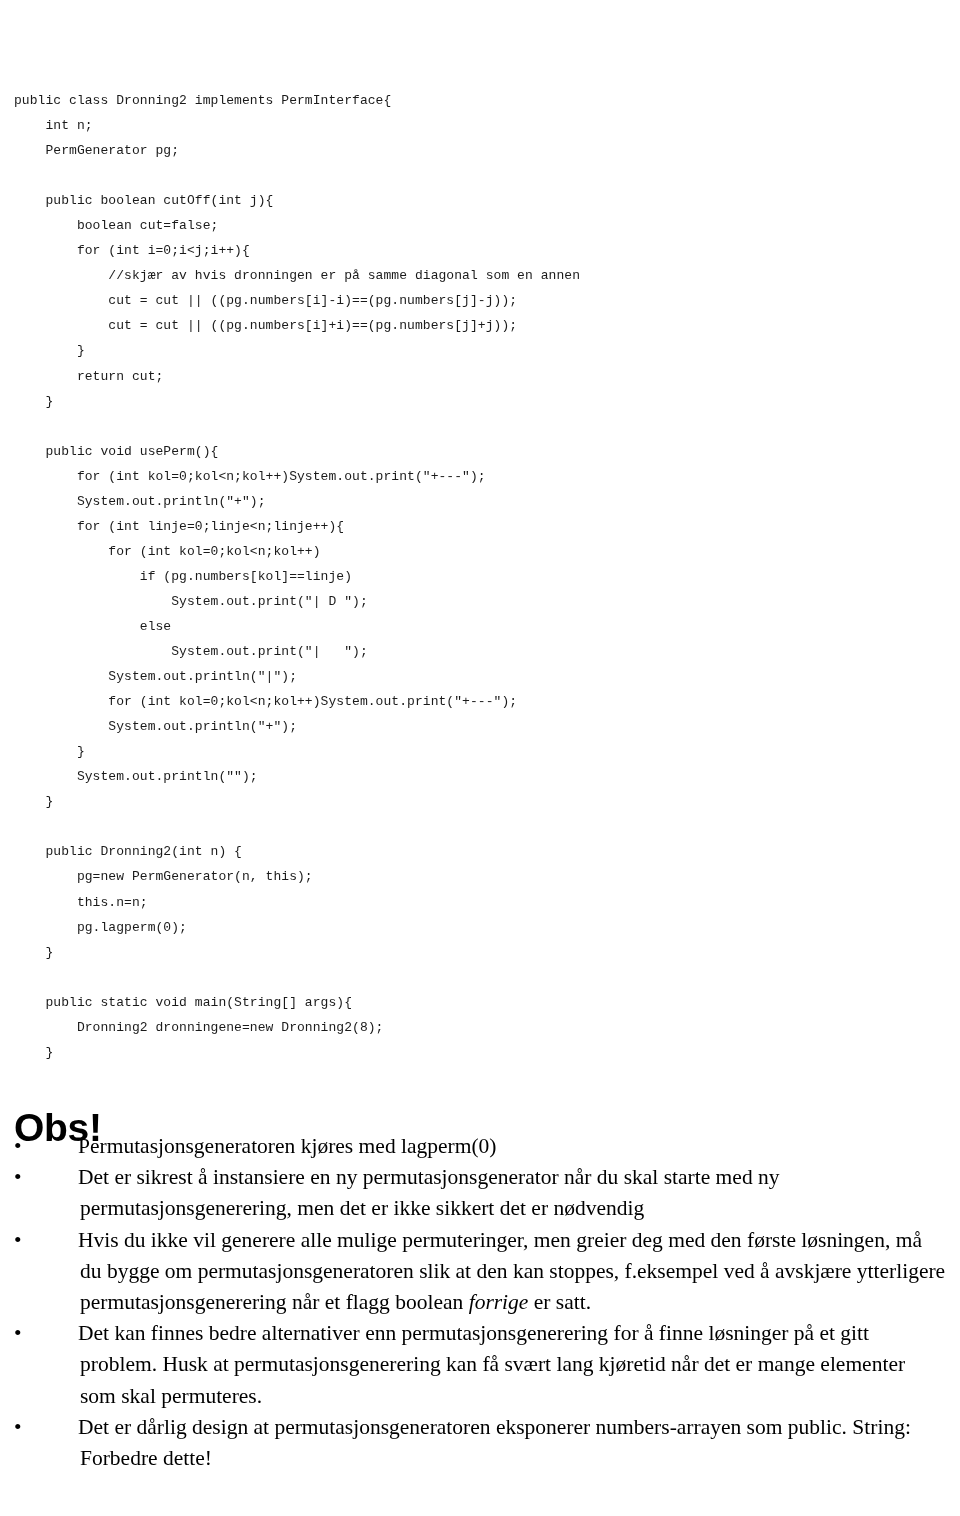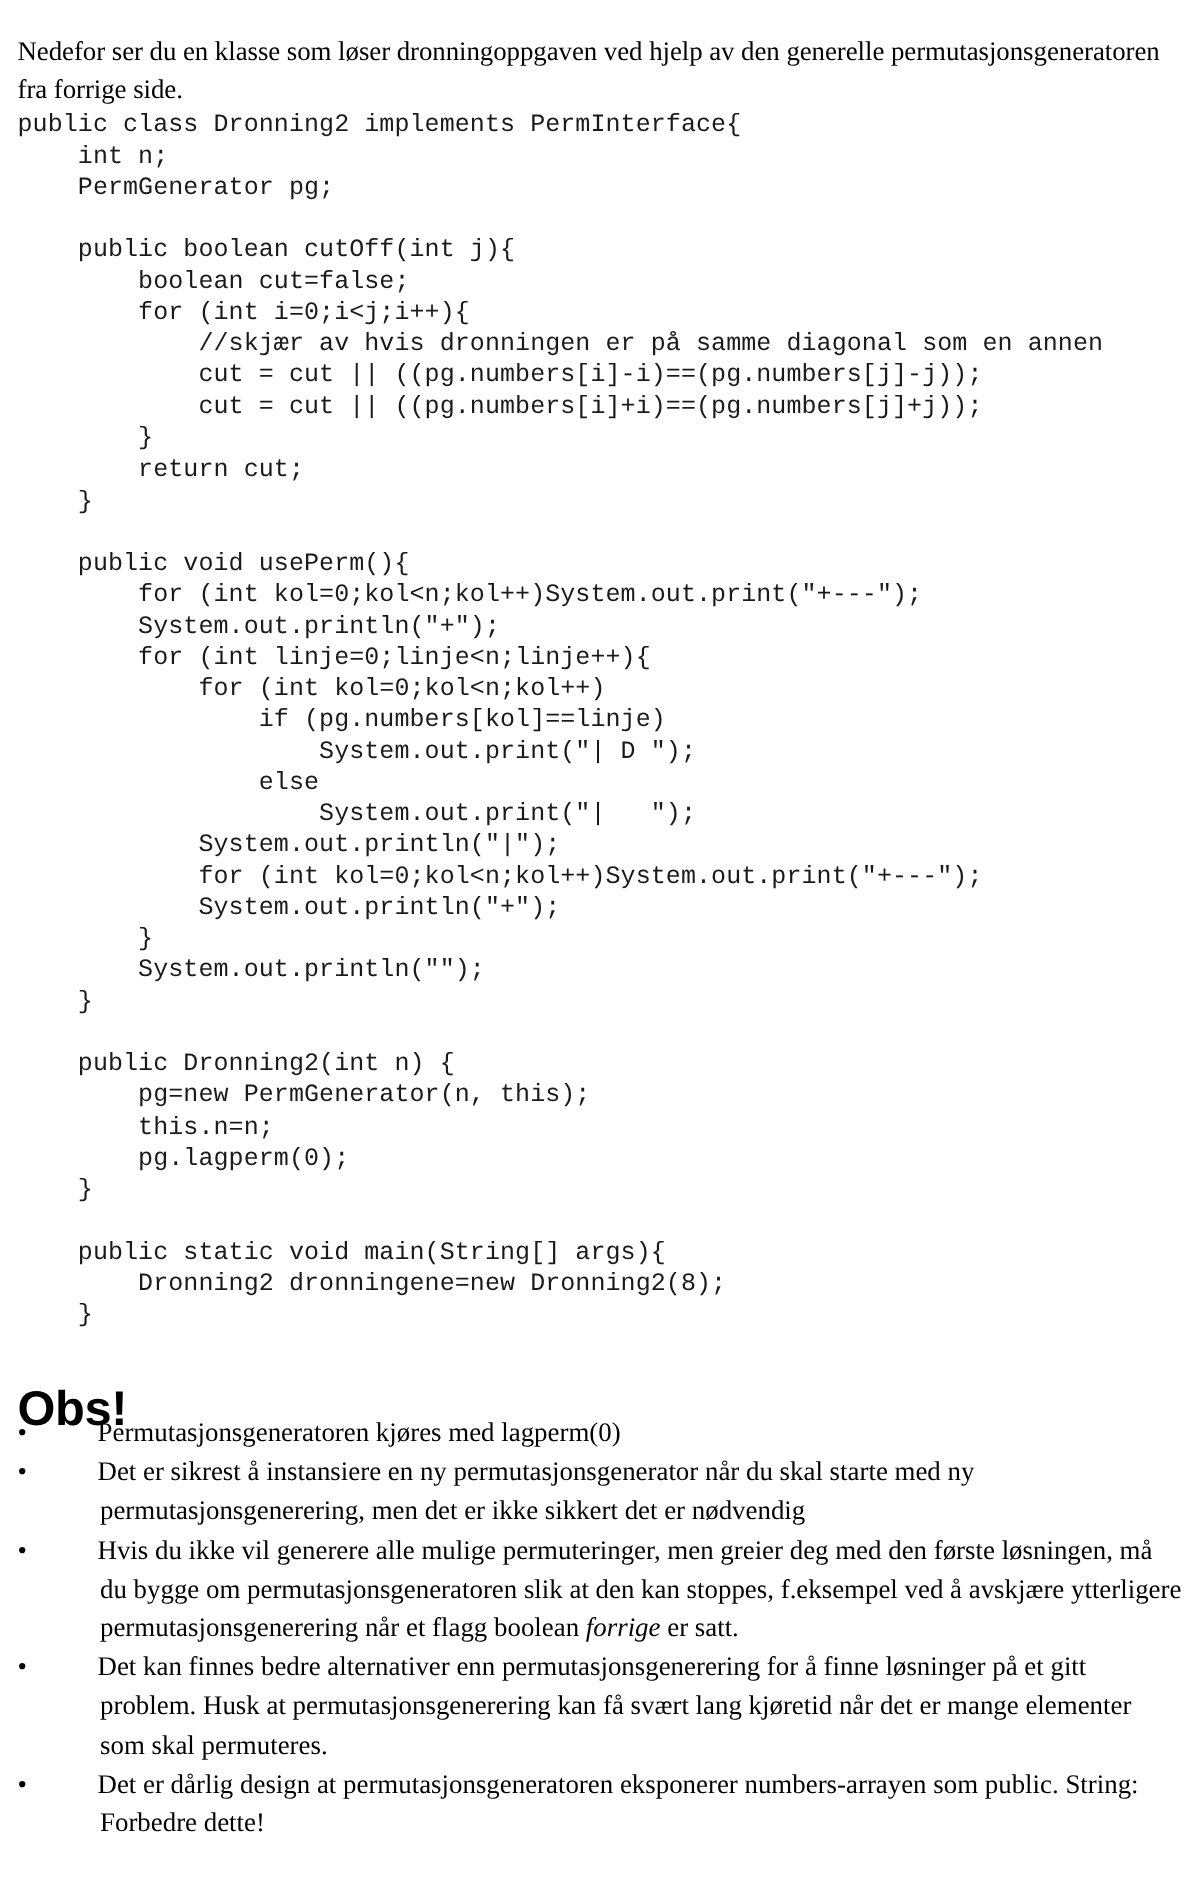--- a/index.html
+++ b/index.html
@@ -36,21 +36,21 @@
     letter-spacing: -0.05px;
   }
 
   
   .code-block {
     position: absolute;
     left: 14px;
     top: 88px;
     width: 946px;
     font-family: "Liberation Mono", "DejaVu Sans Mono", monospace;
-    font-size: 20px;
+    font-size: 13px;
     line-height: 25.05px;
     white-space: pre;
     letter-spacing: 0.06px;
     color: #1a1a1a;
   }
   .code-line {
     white-space: pre;
     min-height: 25.05px;
   }
   .code-line.blank {
@@ -104,21 +104,20 @@
   }
   .note-item em {
     font-style: italic;
   }
 </style>
 </head>
 <body>
 
 <div class="page">
 
-  <p class="intro">Nedefor ser du en klasse som løser dronningoppgaven ved hjelp av den generelle permutasjonsgeneratoren fra forrige side.</p>
 
   <div class="code-block"><div class="code-line">public class Dronning2 implements PermInterface{</div><div class="code-line">    int n;</div><div class="code-line">    PermGenerator pg;</div><div class="code-line blank">&nbsp;</div><div class="code-line">    public boolean cutOff(int j){</div><div class="code-line">        boolean cut=false;</div><div class="code-line">        for (int i=0;i&lt;j;i++){</div><div class="code-line">            //skjær av hvis dronningen er på samme diagonal som en annen</div><div class="code-line">            cut = cut || ((pg.numbers[i]-i)==(pg.numbers[j]-j));</div><div class="code-line">            cut = cut || ((pg.numbers[i]+i)==(pg.numbers[j]+j));</div><div class="code-line">        }</div><div class="code-line">        return cut;</div><div class="code-line">    }</div><div class="code-line blank">&nbsp;</div><div class="code-line">    public void usePerm(){</div><div class="code-line">        for (int kol=0;kol&lt;n;kol++)System.out.print("+---");</div><div class="code-line">        System.out.println("+");</div><div class="code-line">        for (int linje=0;linje&lt;n;linje++){</div><div class="code-line">            for (int kol=0;kol&lt;n;kol++)</div><div class="code-line">                if (pg.numbers[kol]==linje)</div><div class="code-line">                    System.out.print("| D ");</div><div class="code-line">                else</div><div class="code-line">                    System.out.print("|   ");</div><div class="code-line">            System.out.println("|");</div><div class="code-line">            for (int kol=0;kol&lt;n;kol++)System.out.print("+---");</div><div class="code-line">            System.out.println("+");</div><div class="code-line">        }</div><div class="code-line">        System.out.println("");</div><div class="code-line">    }</div><div class="code-line blank">&nbsp;</div><div class="code-line">    public Dronning2(int n) {</div><div class="code-line">        pg=new PermGenerator(n, this);</div><div class="code-line">        this.n=n;</div><div class="code-line">        pg.lagperm(0);</div><div class="code-line">    }</div><div class="code-line blank">&nbsp;</div><div class="code-line">    public static void main(String[] args){</div><div class="code-line">        Dronning2 dronningene=new Dronning2(8);</div><div class="code-line">    }</div></div>
 
   <h1 class="obs-heading">Obs!</h1>
 
   <ul class="notes">
       <li class="note-item">
         <span class="bullet">•</span>
         <span class="note-text">Permutasjonsgeneratoren kjøres med lagperm(0)</span>
       </li>

